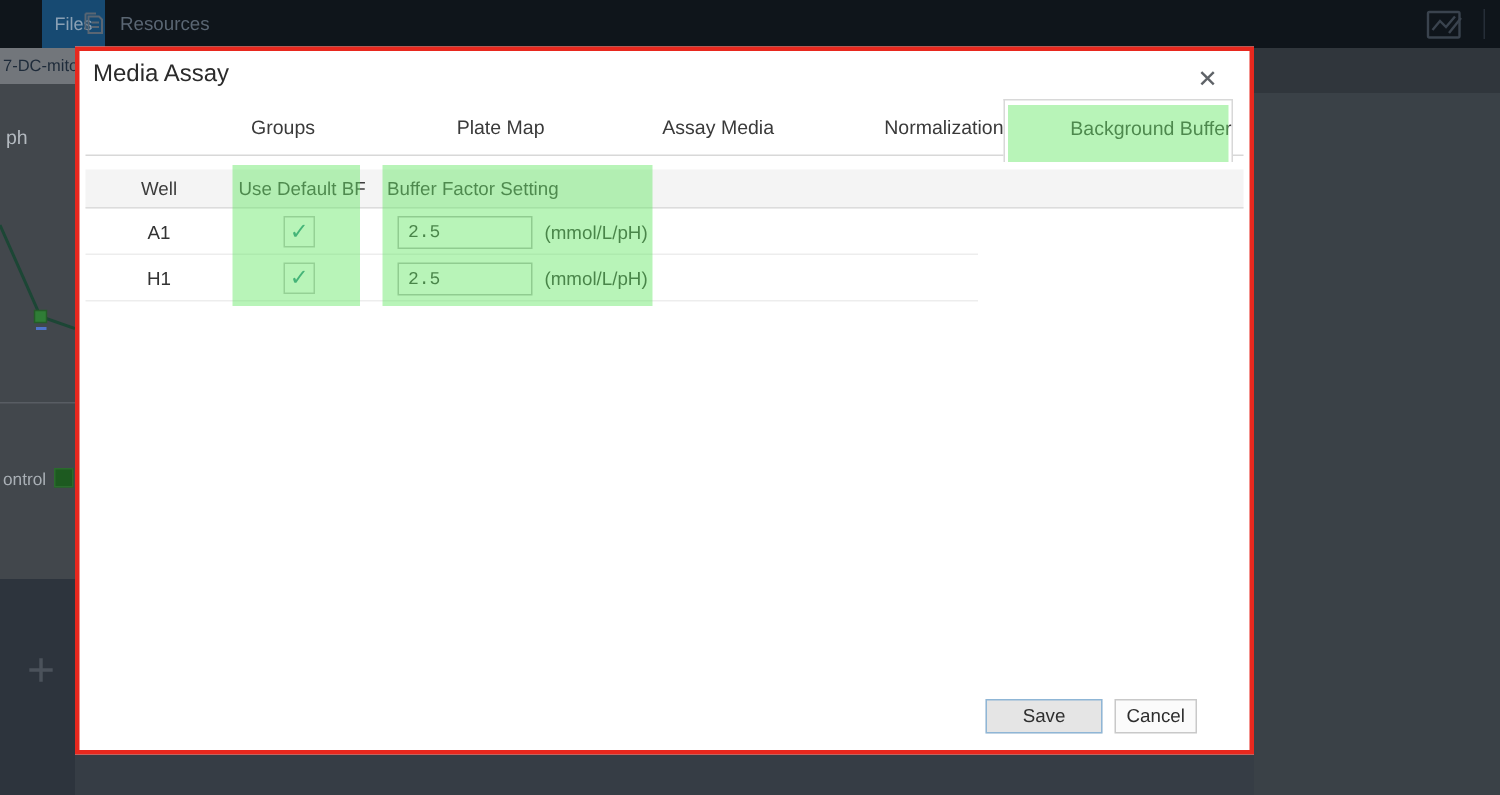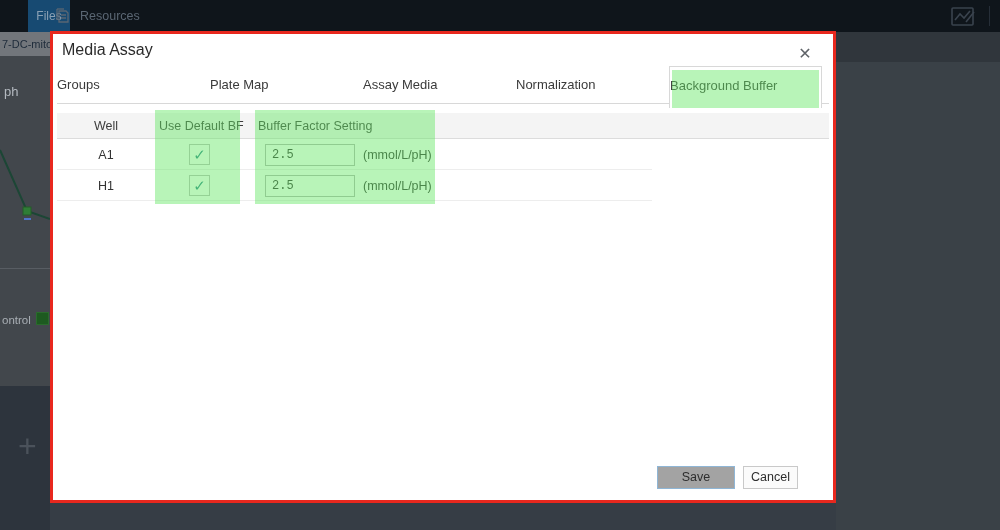--- a/index.html
+++ b/index.html
@@ -32,21 +32,21 @@
 
   
   .modal { position:absolute; left:50px; top:31px; width:786px; height:472px; background:#ffffff;
            border:3px solid #e8281e; z-index:5; }
   .modal-title { position:absolute; left:9px; top:7px; font-size:16px; color:#2b2b2b; }
   .modal-close { position:absolute; left:742px; top:10px; width:20px; height:20px; color:#5f6368;
                  font-size:16px; line-height:20px; text-align:center; cursor:pointer; }
 
   .tabs { position:absolute; left:4px; top:32px; width:772px; height:38px; display:flex;
           border-bottom:1px solid #d8d8d8; }
-  .tab { width:153px; height:37px; line-height:37px; text-align:left; font-size:13px; color:#3a3a3a;
+  .tab { width:153px; height:37px; line-height:37px; text-align:right; font-size:13px; color:#3a3a3a;
          position:relative; cursor:pointer; }
   .tab.active { height:42px; background:#fff; border:1px solid #d8d8d8; border-bottom:none; z-index:3; }
   .tab-hl { position:absolute; left:2px; right:2px; top:3px; bottom:0; background:rgba(100,232,100,0.46);
             pointer-events:none; }
 
   .table-area { position:absolute; left:4px; top:79px; width:772px; }
   .thead { display:flex; height:26px; background:#f4f4f4; border-bottom:1px solid #dcdcdc;
            font-size:12.5px; color:#3c3c3c; align-items:center; }
   .trow { display:flex; height:31px; align-items:center; font-size:12.5px; color:#333; position:relative; }
   .trow::after { content:""; position:absolute; left:0; bottom:0; width:595px; height:1px; background:#ededed; }
@@ -57,21 +57,21 @@
               color:#2b8a8a; font-size:15px; line-height:19px; text-align:center; cursor:pointer; }
   .bf-input { width:90px; height:22px; margin-left:7px; border:1px solid #b5b5b5; background:#fff;
               font-family:Liberation Mono, monospace; font-size:12px; color:#333; padding-left:6px; }
   .unit { margin-left:8px; font-size:12.5px; color:#333; }
   .ovl { position:absolute; top:-3px; height:94px; background:rgba(100,232,100,0.46); pointer-events:none; z-index:4; }
   .ovl-col1 { left:98px; width:85px; }
   .ovl-col2 { left:198px; width:180px; }
 
   .btn { position:absolute; top:432px; height:23px; font-size:12.5px; text-align:center; line-height:21px;
          cursor:pointer; }
-  .btn-save { left:604px; width:78px; background:#a3a3a3; border:1px solid #8fb6d6; color:#2e2e2e; }
+  .btn-save { left:604px; width:78px; background:#e5e5e5; border:1px solid #8fb6d6; color:#2e2e2e; }
   .btn-cancel { left:690px; width:55px; background:#fbfbfb; border:1px solid #c9c9c9; color:#2e2e2e; }
 </style>
 </head>
 <body>
 
 <div class="topbar">
   <div class="files-tab">Files</div>
   <span class="res-icon">
     <svg width="18" height="18" viewBox="0 0 18 18" fill="none" stroke="#5a6673" stroke-width="1.3">
       <path d="M5 4 h7 l2 2 v9 h-9 z"></path>

